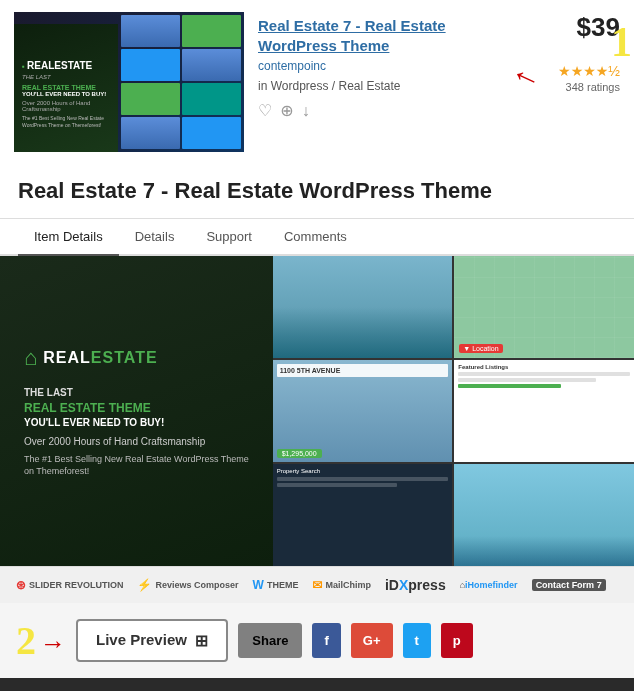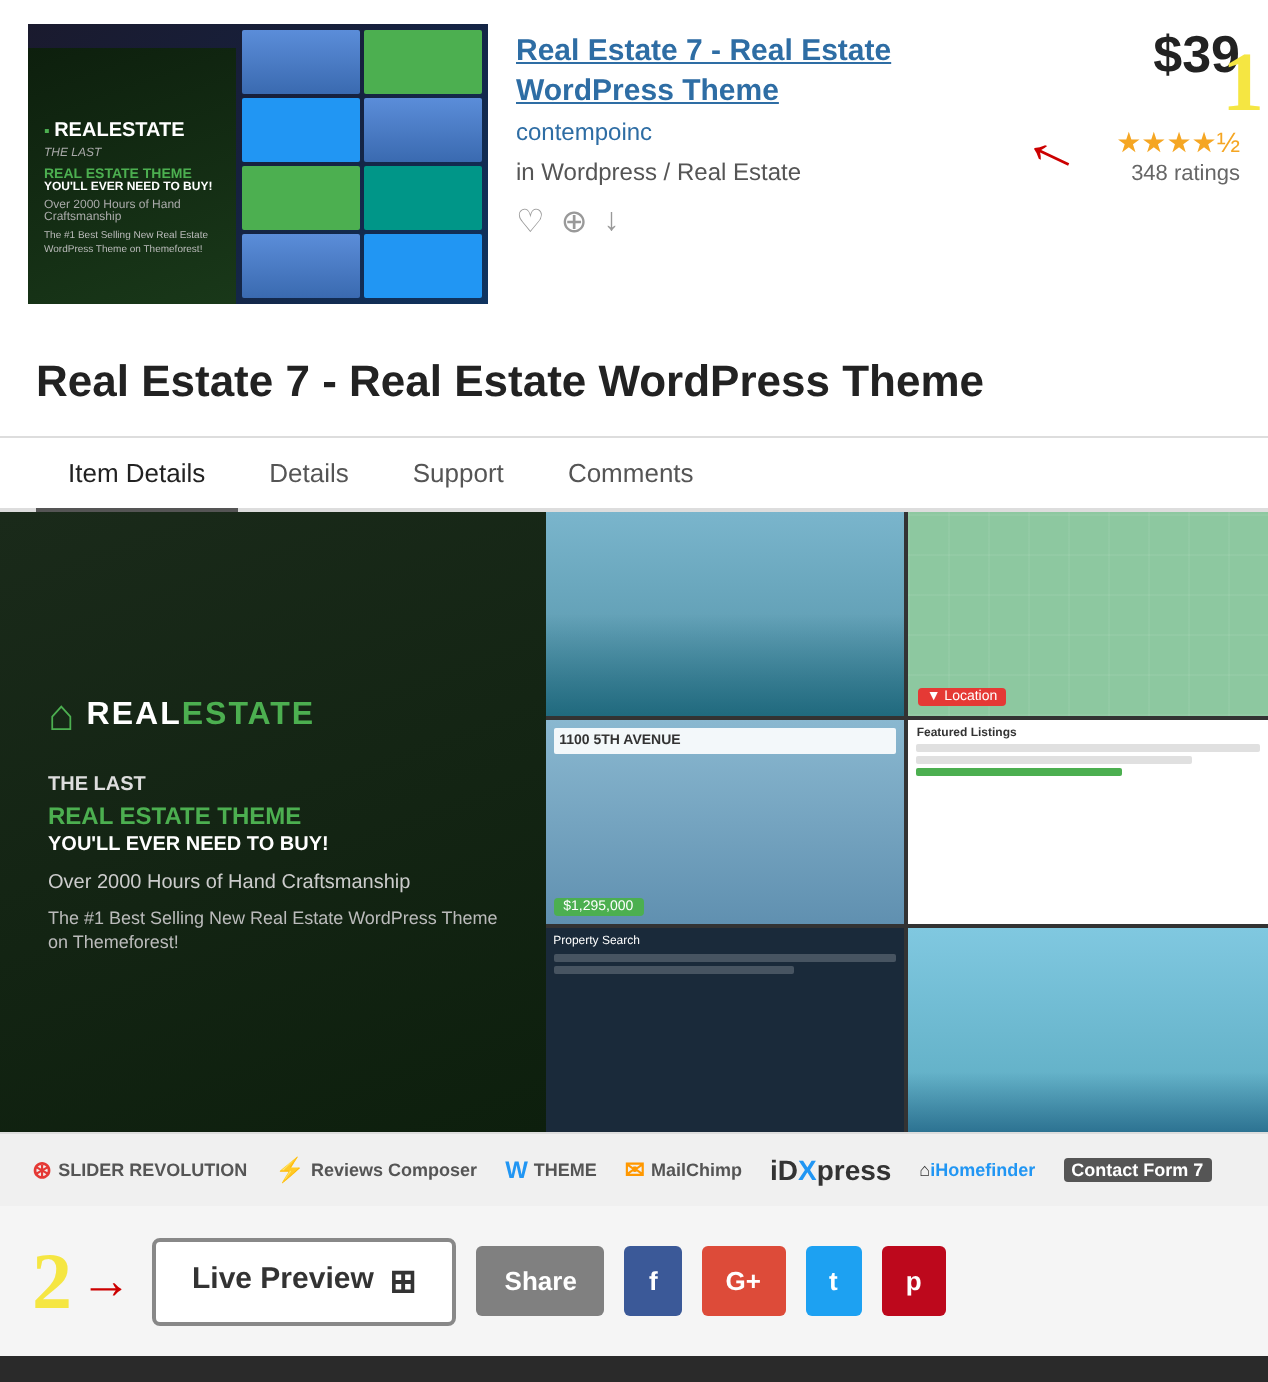--- a/index.html
+++ b/index.html
@@ -311,21 +311,21 @@
       display: flex;
       align-items: flex-start;
       gap: 8px;
     }
 
     .share-btn {
       background: #808080;
       border: none;
       border-radius: 3px;
       padding: 10px 14px;
-      color: #ffffff;
+      color: #000000;
       font-size: 13px;
       font-weight: bold;
       cursor: pointer;
     }
 
     .social-btn {
       border: none;
       border-radius: 3px;
       padding: 10px 12px;
       color: #fff;

